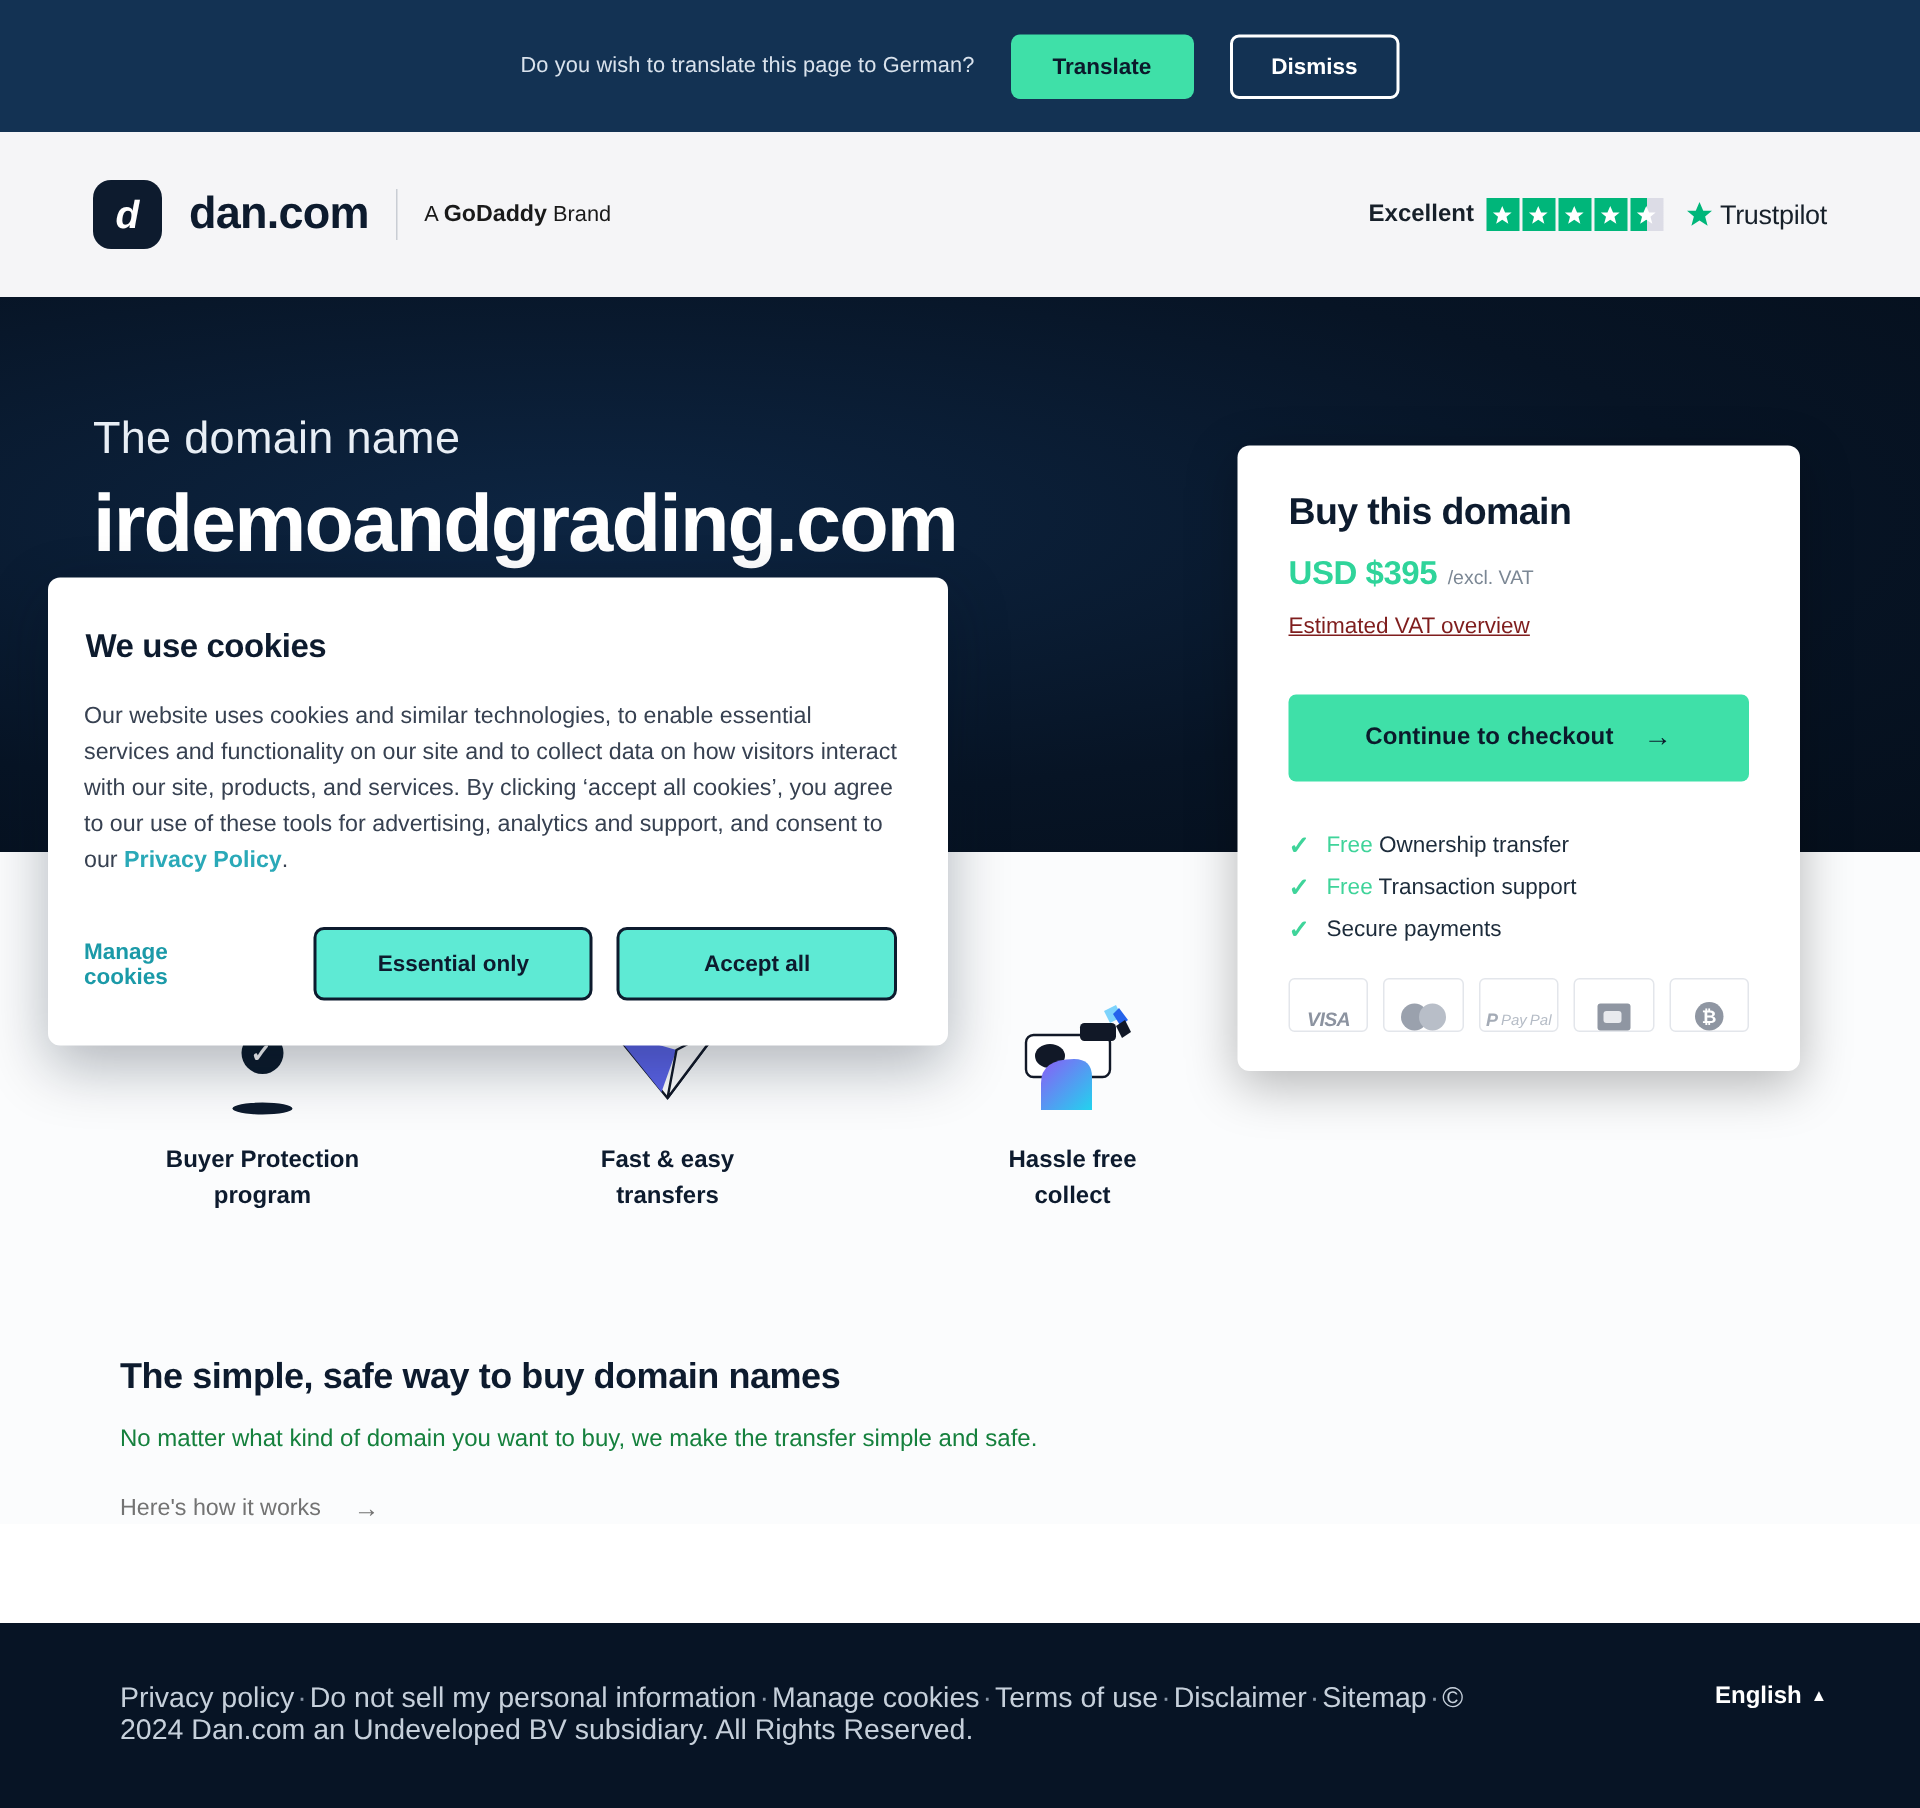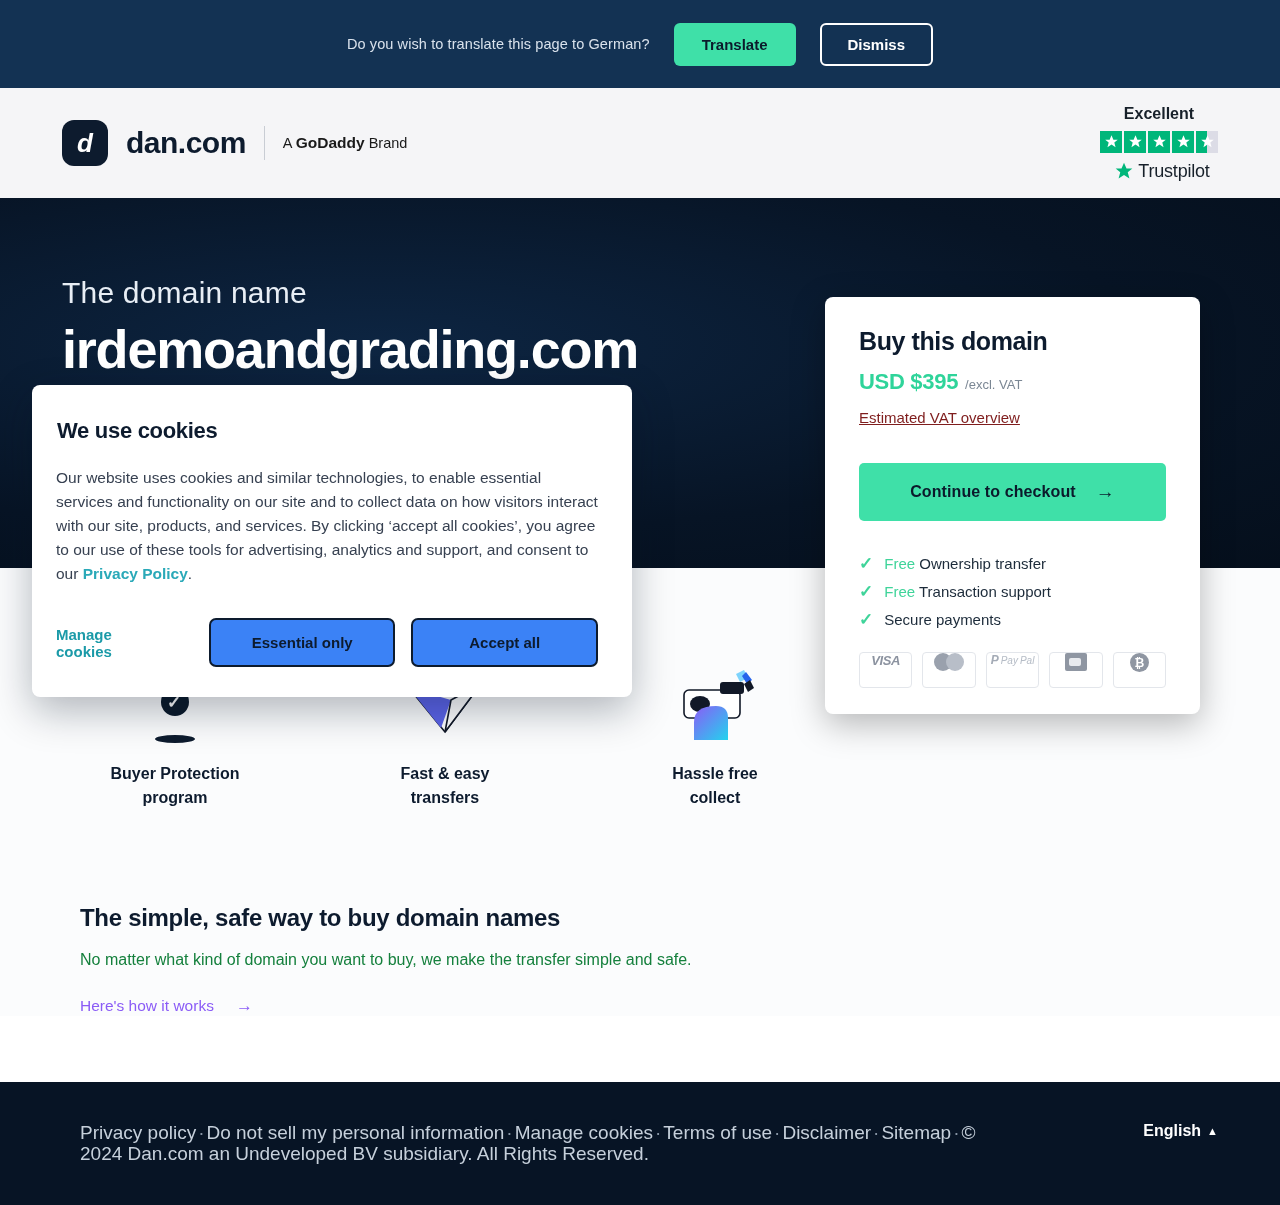--- a/index.html
+++ b/index.html
@@ -78,21 +78,21 @@
   }
   .brand-divider {
     width: 1px; height: 34px; background: #c9cdd4;
   }
   .brand-byline {
     font-size: 14.5px;
     color: #1a1a1a;
   }
   .brand-byline b { font-weight: bold; font-size: 15.5px; }
 
-  .trust { display: flex; align-items: center; gap: 8px; flex-direction: column; }
+  .trust { display: flex; align-items: center; gap: 8px; }
   .trust-word { font-size: 16px; font-weight: bold; color: #17202a; }
   .trust-stars { display: flex; gap: 2px; }
   .tstar {
     width: 22px; height: 22px;
     background: #00b67a;
     display: flex; align-items: center; justify-content: center;
   }
   .tstar.half { background: linear-gradient(to right, #00b67a 50%, #dcdce6 50%); }
   .tstar svg { width: 15px; height: 15px; fill: #ffffff; }
   .trust-brand { display: flex; align-items: center; gap: 4px; margin-left: 6px; }
@@ -180,21 +180,21 @@
   }
   .benefit .chk { color: #3fd49a; font-size: 17px; font-weight: bold; }
   .benefit .free { color: #3fd49a; }
 
   .paylogos { display: flex; gap: 10px; margin-top: 22px; }
   .paylogo {
     width: 56px; height: 36px;
     border: 1px solid #e3e6eb;
     border-radius: 4px;
     background: #ffffff;
-    display: flex; align-items: flex-start; justify-content: center;
+    display: flex; align-items: flex-end; justify-content: center;
   }
   .paylogo .visa {
     font-size: 13px; font-weight: bold; font-style: italic;
     color: #8c93a0; letter-spacing: -0.4px;
   }
   .mc { position: relative; width: 30px; height: 18px; }
   .mc i {
     position: absolute; top: 0; width: 18px; height: 18px;
     border-radius: 50%; background: #9aa1ad;
   }
@@ -243,21 +243,21 @@
   .cookie-actions {
     margin-top: 32px;
     display: flex; align-items: center; gap: 16px;
   }
   .manage-link {
     color: #1b9aa8; font-size: 15px; font-weight: bold;
     cursor: pointer; margin-right: 22px;
   }
   .cookie-btn {
     border: 2px solid #0d1b2e;
-    background: #3b82f6;
+    background: #5eead4;
     border-radius: 7px;
     font-size: 15px; font-weight: bold;
     color: #0d1b2e;
     padding: 14px 0;
     width: 188px;
     cursor: pointer;
     font-family: "Liberation Sans", sans-serif;
   }
 
   
@@ -315,21 +315,21 @@
     letter-spacing: -0.3px;
   }
   .info p {
     margin-top: 16px;
     font-size: 16px; line-height: 24px; color: #15803d;
     max-width: 620px;
   }
   .how-link {
     display: inline-flex; align-items: center; gap: 22px;
     margin-top: 24px;
-    color: #8b5cf6; font-size: 15.5px; font-weight: 500;
+    color: #737373; font-size: 15.5px; font-weight: 500;
     cursor: pointer;
   }
   .how-link .arw { font-size: 17px; }
 
   
   .site-footer {
     position: absolute;
     left: 0; top: 1082px;
     width: 1280px; height: 123px;
     background: #071425;

